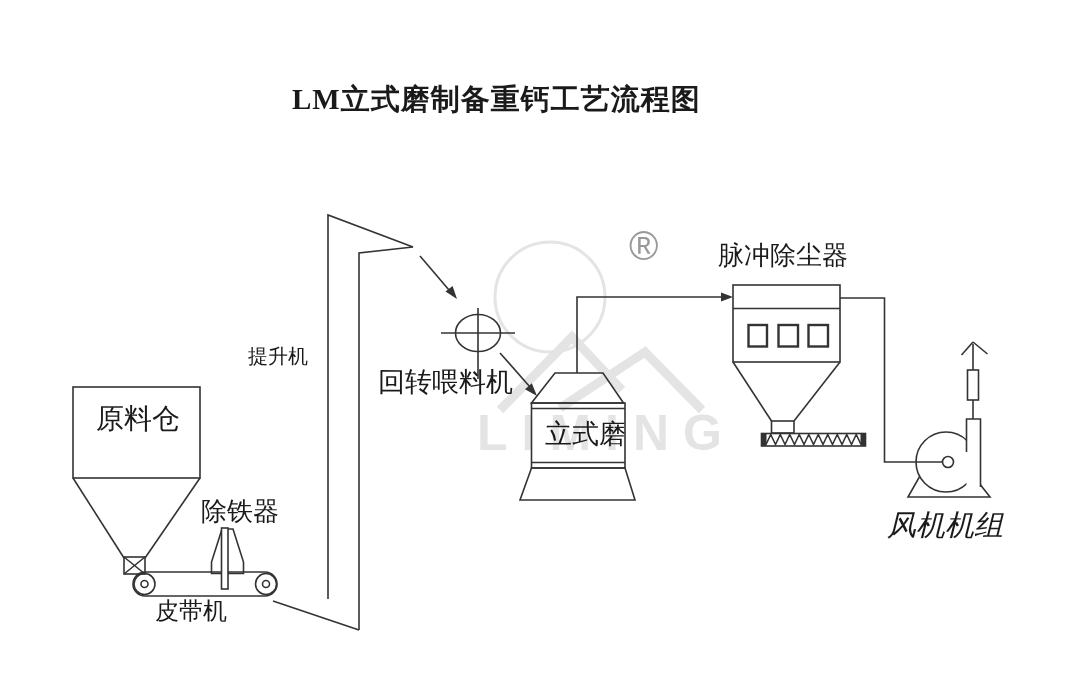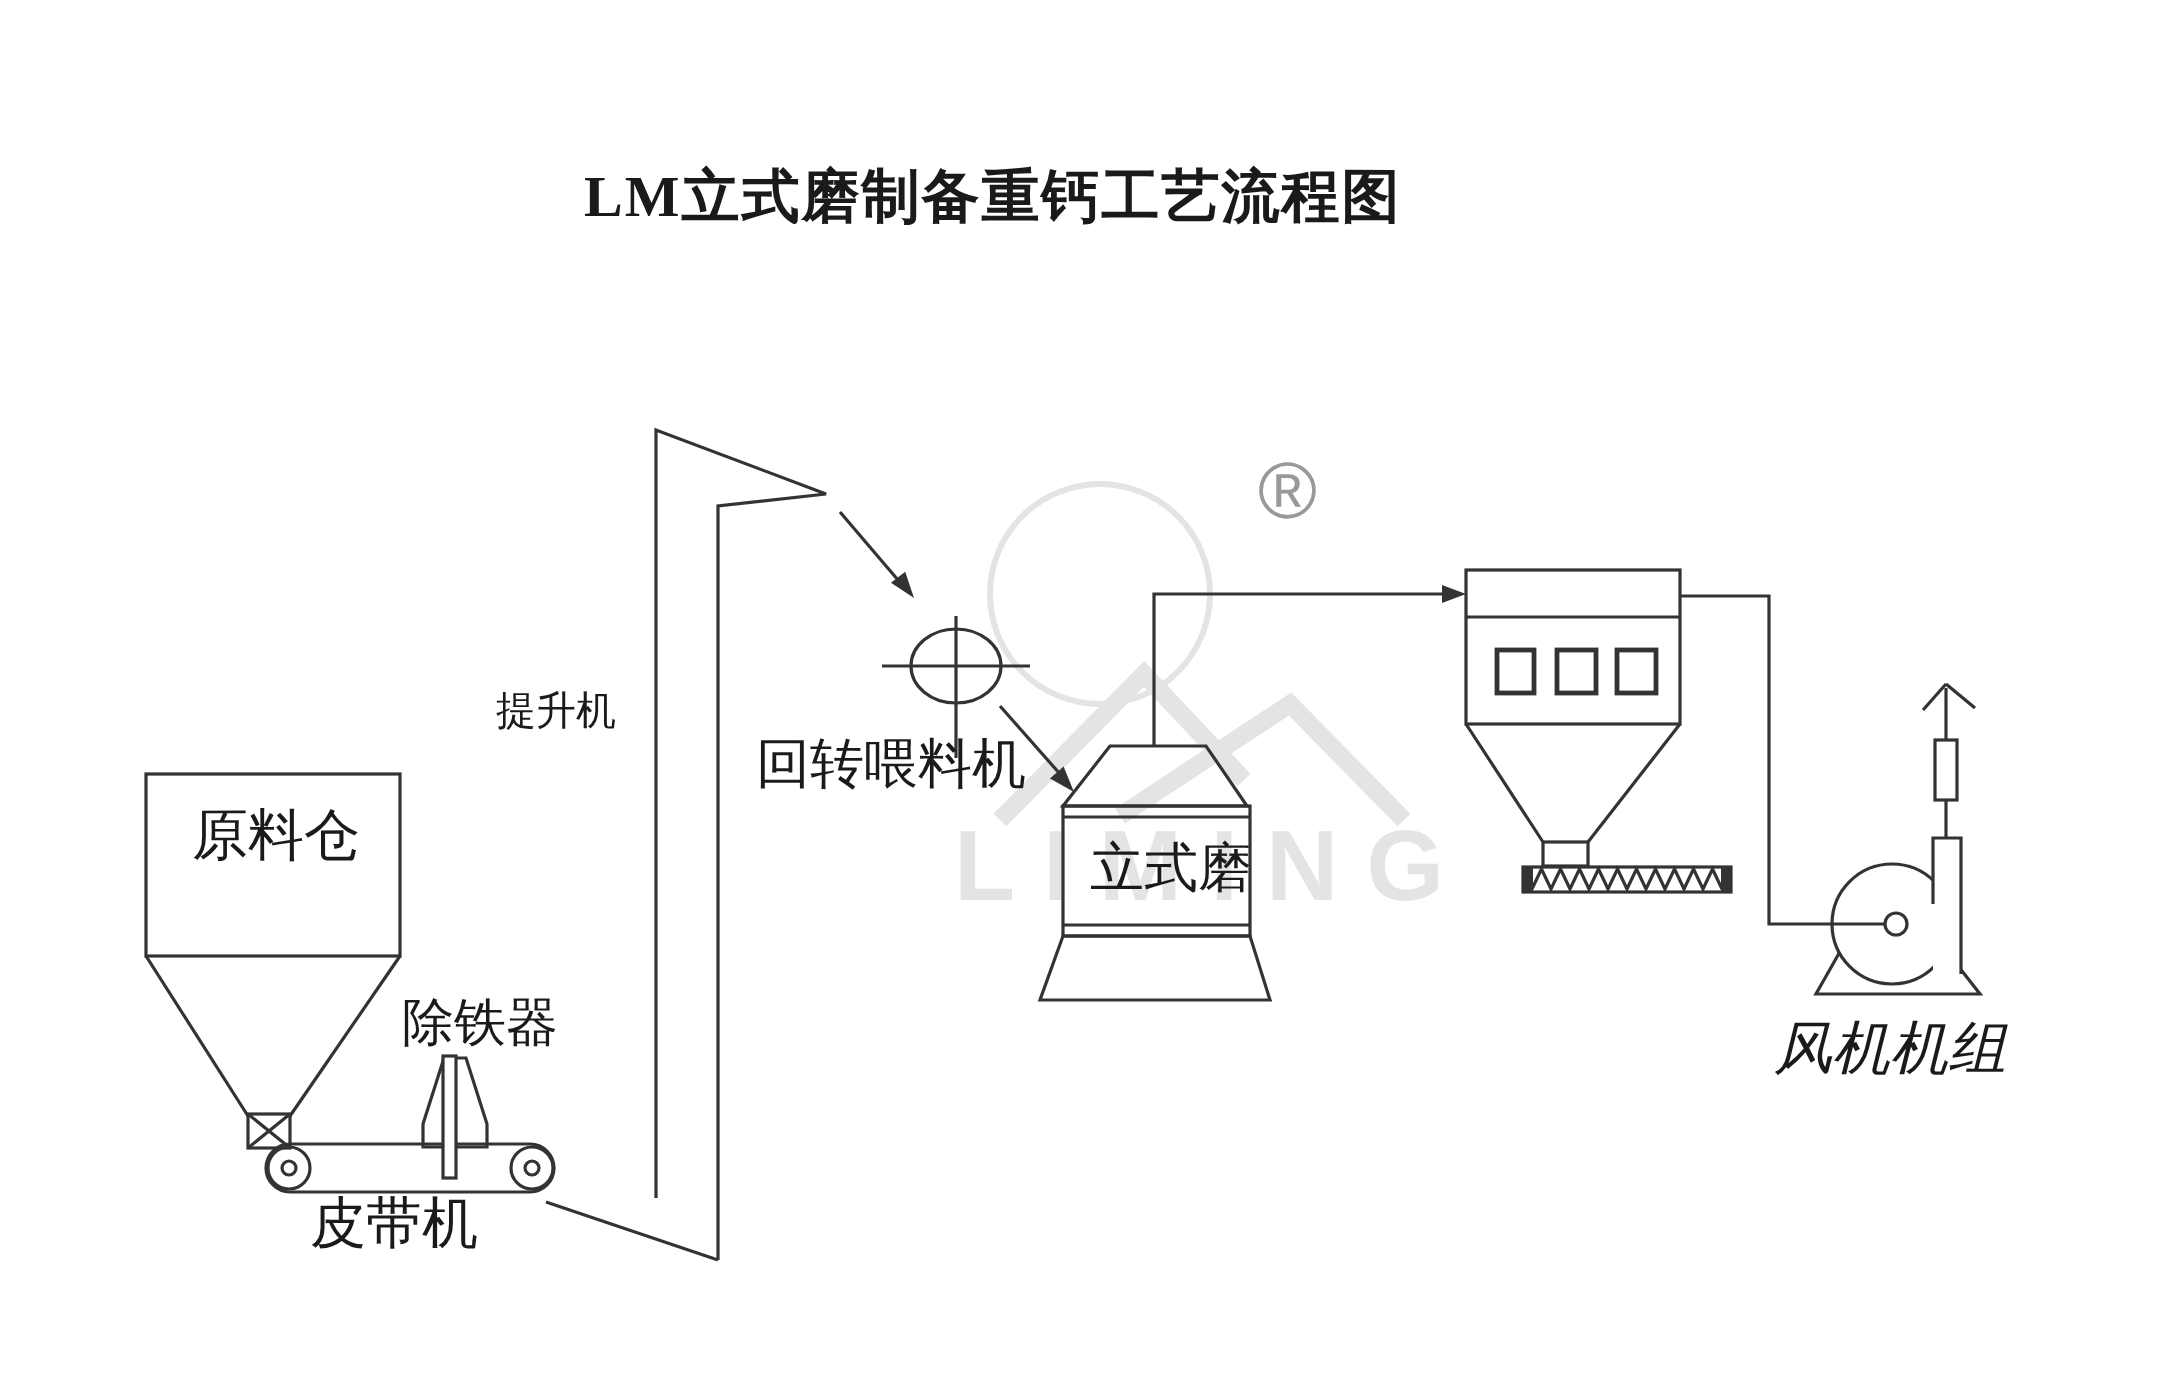--- a/index.html
+++ b/index.html
@@ -124,25 +124,26 @@
       <line x1="973" y1="342" x2="987.5" y2="354" class="ln" stroke-width="1.4"></line>
     </g>
   </svg>
 
   <div class="lbl" style="left:292px;top:84px;font-size:29px;font-weight:bold;letter-spacing:1px;">LM立式磨制备重钙工艺流程图</div>
 
   <div class="lbl" style="left:96px;top:404px;font-size:28px;">原料仓</div>
 
   <div class="lbl" style="left:201px;top:498px;font-size:26px;">除铁器</div>
 
-  <div class="lbl" style="left:155px;top:598px;font-size:28px;">皮带机</div>
+  <div class="lbl" style="left:155px;top:598px;font-size:24px;">皮带机</div>
 
   <div class="lbl" style="left:248px;top:345px;font-size:20px;">提升机</div>
 
   <div class="lbl" style="left:378px;top:368px;font-size:27px;">回转喂料机</div>
 
   <div class="lbl" style="left:545px;top:420px;font-size:27px;">立式磨</div>
 
+  <div class="lbl" style="left:718px;top:242px;font-size:26px;">脉冲除尘器</div>
 
 
   <div class="lbl" style="left:887px;top:510px;font-size:29px;font-style:italic;">风机机组</div>
 
 </div>
 
 </body></html>

